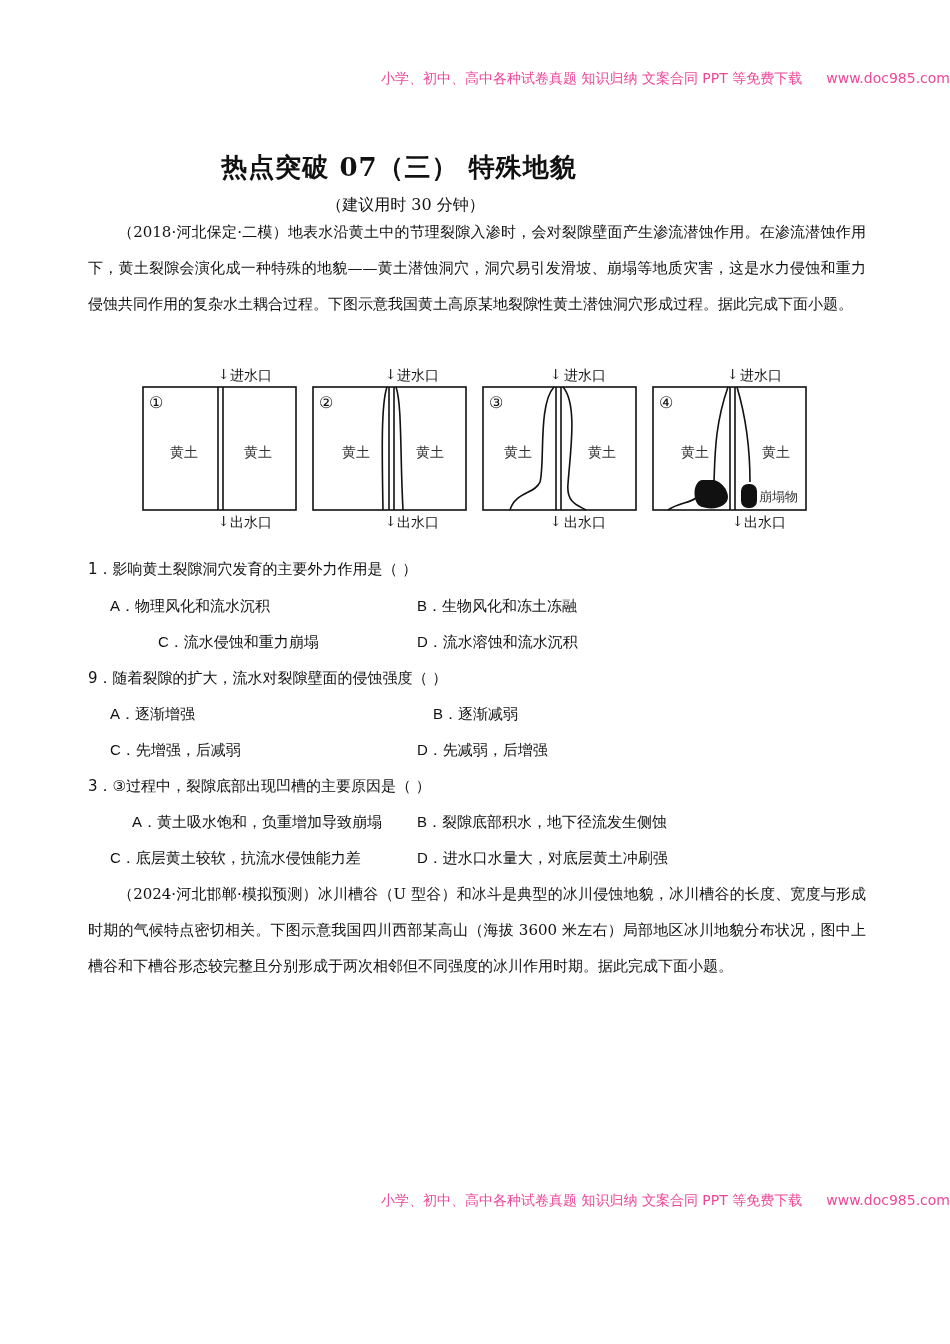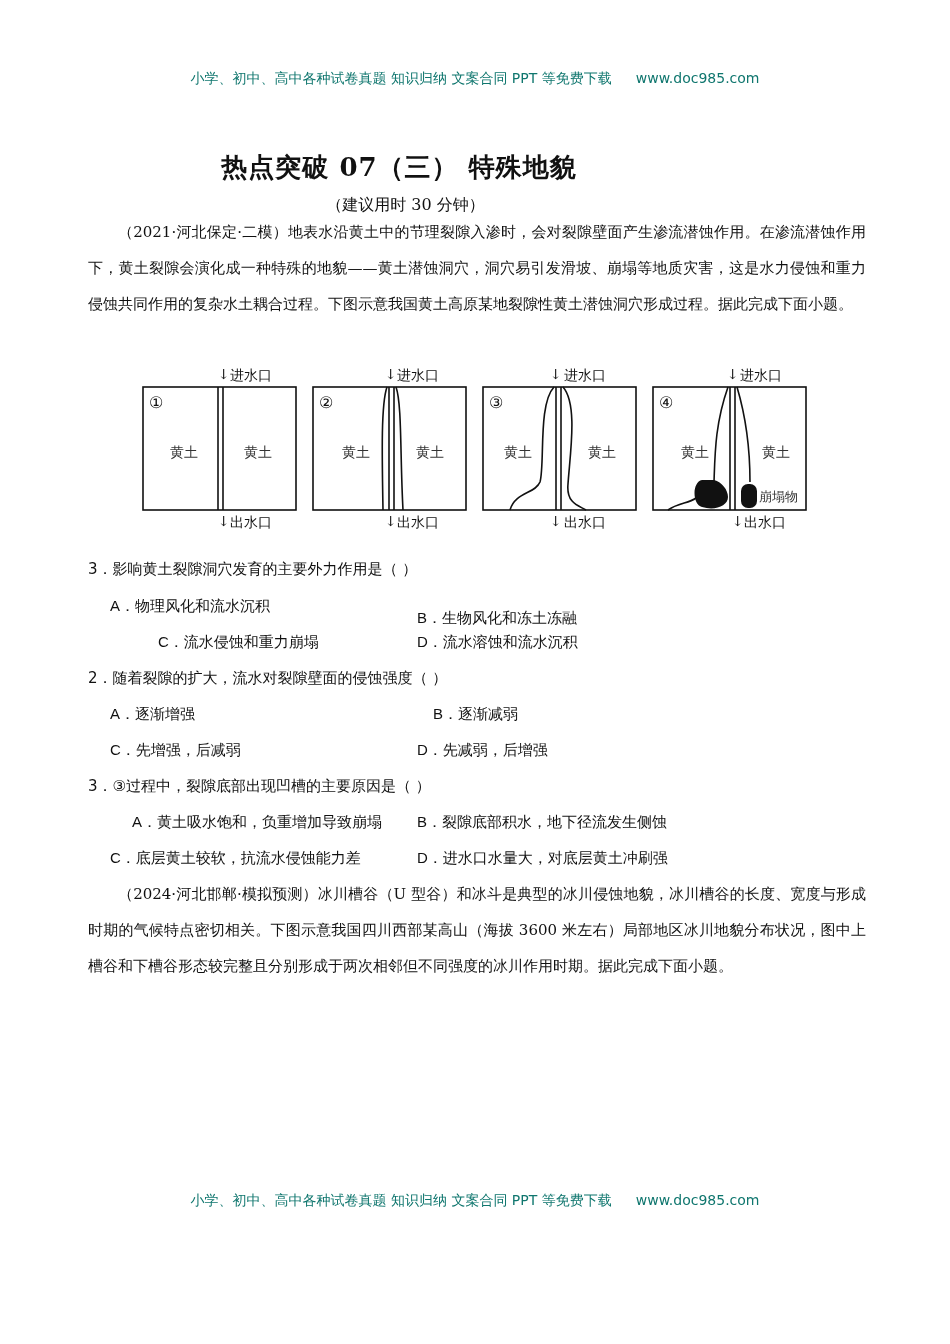--- a/index.html
+++ b/index.html
@@ -1,19 +1,19 @@
 <!DOCTYPE html>
 <html><head>
 <meta charset="utf-8">
 <style>
   html, body { margin: 0; padding: 0; background: #ffffff; }
   body { width: 950px; height: 1344px; position: relative; overflow: hidden;
          font-family: "DejaVu Serif", "Liberation Serif", serif; color: #111; }
-  .hdr { position: absolute; left: 0; width: 950px; text-align: center;
-         font-size: 14px; color: #0f766e; font-family: "DejaVu Sans", "Liberation Sans", sans-serif; }
+  .hdr { position: absolute; left: 0; width: 950px; text-align: right;
+         font-size: 14px; color: #ec4899; font-family: "DejaVu Sans", "Liberation Sans", sans-serif; }
   .hdr .url { margin-left: 24px; }
   .title { position: absolute; top: 150px; left: 0; width: 798px; text-align: center;
            font-size: 26px; font-weight: bold; letter-spacing: 1px; }
   .subtitle { position: absolute; top: 195px; left: 0; width: 811px; text-align: center; font-size: 16px; }
   .para { position: absolute; left: 88px; width: 778px; font-size: 15px; line-height: 36px;
           text-indent: 2em; text-align: justify; }
   .fig { position: absolute; top: 364px; left: 140px; width: 680px; height: 170px; }
   .q { position: absolute; left: 88px; font-size: 15px; font-family: "DejaVu Sans", "Liberation Sans", sans-serif; }
   .opt { position: absolute; font-size: 15px; font-family: Liberation Sans, sans-serif; }
   .optA { left: 110px; } .optB { left: 417px; }
@@ -21,21 +21,21 @@
 </head>
 <body>
 
 <div class="hdr" style="top:70px;">
   <span>小学、初中、高中各种试卷真题  知识归纳  文案合同  PPT 等免费下载</span><span class="url">www.doc985.com</span>
 </div>
 
 <div class="title">热点突破 07（三）  特殊地貌</div>
 <div class="subtitle">（建议用时 30 分钟）</div>
 
-<div class="para" style="top:214px;">（2021·河北保定·二模）地表水沿黄土中的节理裂隙入渗时，会对裂隙壁面产生渗流潜蚀作用。在渗流潜蚀作用下，黄土裂隙会演化成一种特殊的地貌——黄土潜蚀洞穴，洞穴易引发滑坡、崩塌等地质灾害，这是水力侵蚀和重力侵蚀共同作用的复杂水土耦合过程。下图示意我国黄土高原某地裂隙性黄土潜蚀洞穴形成过程。据此完成下面小题。</div>
+<div class="para" style="top:214px;">（2018·河北保定·二模）地表水沿黄土中的节理裂隙入渗时，会对裂隙壁面产生渗流潜蚀作用。在渗流潜蚀作用下，黄土裂隙会演化成一种特殊的地貌——黄土潜蚀洞穴，洞穴易引发滑坡、崩塌等地质灾害，这是水力侵蚀和重力侵蚀共同作用的复杂水土耦合过程。下图示意我国黄土高原某地裂隙性黄土潜蚀洞穴形成过程。据此完成下面小题。</div>
 
 <svg class="fig" viewBox="0 0 680 170" xmlns="http://www.w3.org/2000/svg" font-family="DejaVu Serif, Liberation Serif, serif" font-size="14">
   <g fill="none" stroke="#111" stroke-width="1.6">
 
     <rect x="3" y="23" width="153" height="123"></rect>
     <line x1="78" y1="23" x2="78" y2="146"></line>
       <line x1="83" y1="23" x2="83" y2="146"></line>
 
     <rect x="173" y="23" width="153" height="123"></rect>
     <line x1="249" y1="23" x2="249" y2="146"></line>
@@ -91,27 +91,27 @@
         <text x="276" y="93">黄土</text>
       <text x="364" y="93">黄土</text>
         <text x="448" y="93">黄土</text>
       <text x="541" y="93">黄土</text>
         <text x="622" y="93">黄土</text>
       <text x="619" y="137" font-size="13">崩塌物</text>
     </g>
   </g>
 </svg>
 
-<div class="q" style="top:560px;">3．影响黄土裂隙洞穴发育的主要外力作用是（    ）</div>
+<div class="q" style="top:560px;">1．影响黄土裂隙洞穴发育的主要外力作用是（    ）</div>
 <div class="opt optA" style="top:597px;">A．物理风化和流水沉积</div>
-<div class="opt optB" style="top:597px;margin-top:12px;">B．生物风化和冻土冻融</div>
+<div class="opt optB" style="top:597px;">B．生物风化和冻土冻融</div>
 <div class="opt optA" style="top:633px;margin-left:48px;">C．流水侵蚀和重力崩塌</div>
 <div class="opt optB" style="top:633px;">D．流水溶蚀和流水沉积</div>
 
-<div class="q" style="top:669px;">2．随着裂隙的扩大，流水对裂隙壁面的侵蚀强度（    ）</div>
+<div class="q" style="top:669px;">9．随着裂隙的扩大，流水对裂隙壁面的侵蚀强度（    ）</div>
 <div class="opt optA" style="top:705px;">A．逐渐增强</div>
 <div class="opt optB" style="top:705px;margin-left:16px;">B．逐渐减弱</div>
 <div class="opt optA" style="top:741px;">C．先增强，后减弱</div>
 <div class="opt optB" style="top:741px;">D．先减弱，后增强</div>
 
 <div class="q" style="top:777px;">3．③过程中，裂隙底部出现凹槽的主要原因是（    ）</div>
 <div class="opt optA" style="top:813px;margin-left:22px;">A．黄土吸水饱和，负重增加导致崩塌</div>
 <div class="opt optB" style="top:813px;">B．裂隙底部积水，地下径流发生侧蚀</div>
 <div class="opt optA" style="top:849px;">C．底层黄土较软，抗流水侵蚀能力差</div>
 <div class="opt optB" style="top:849px;">D．进水口水量大，对底层黄土冲刷强</div>

